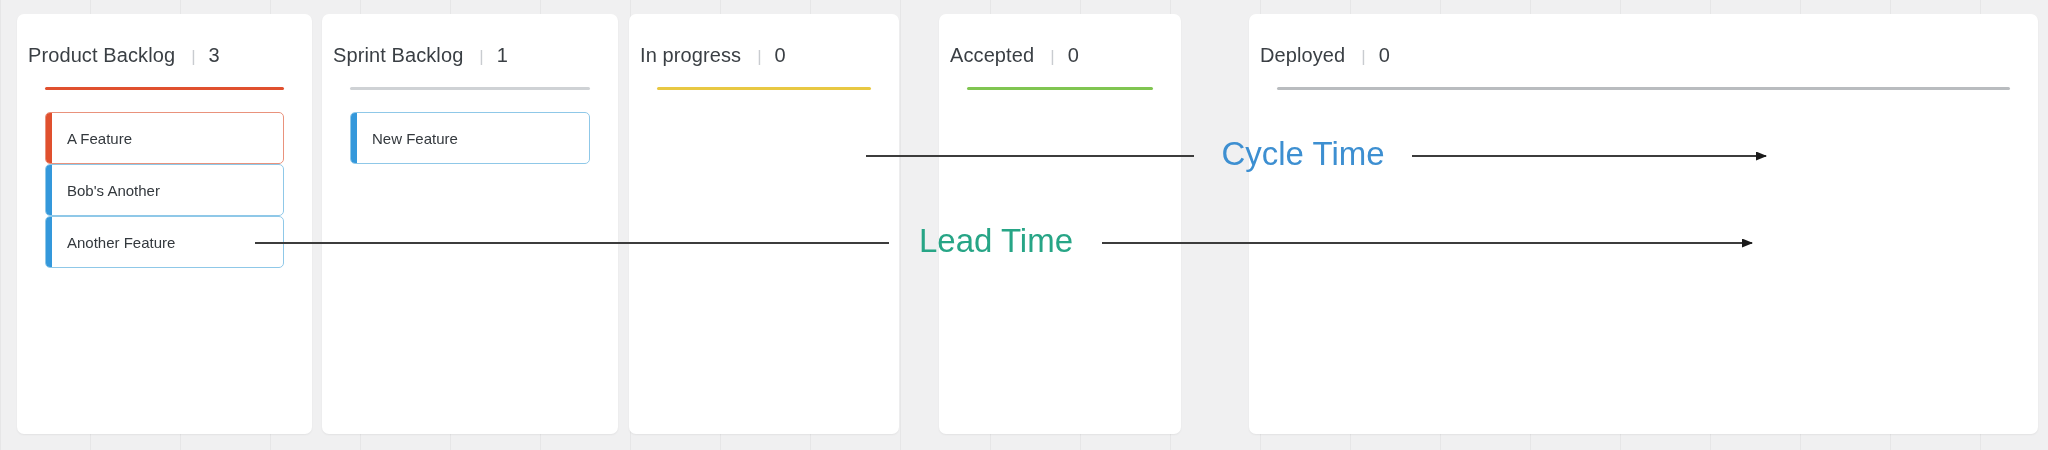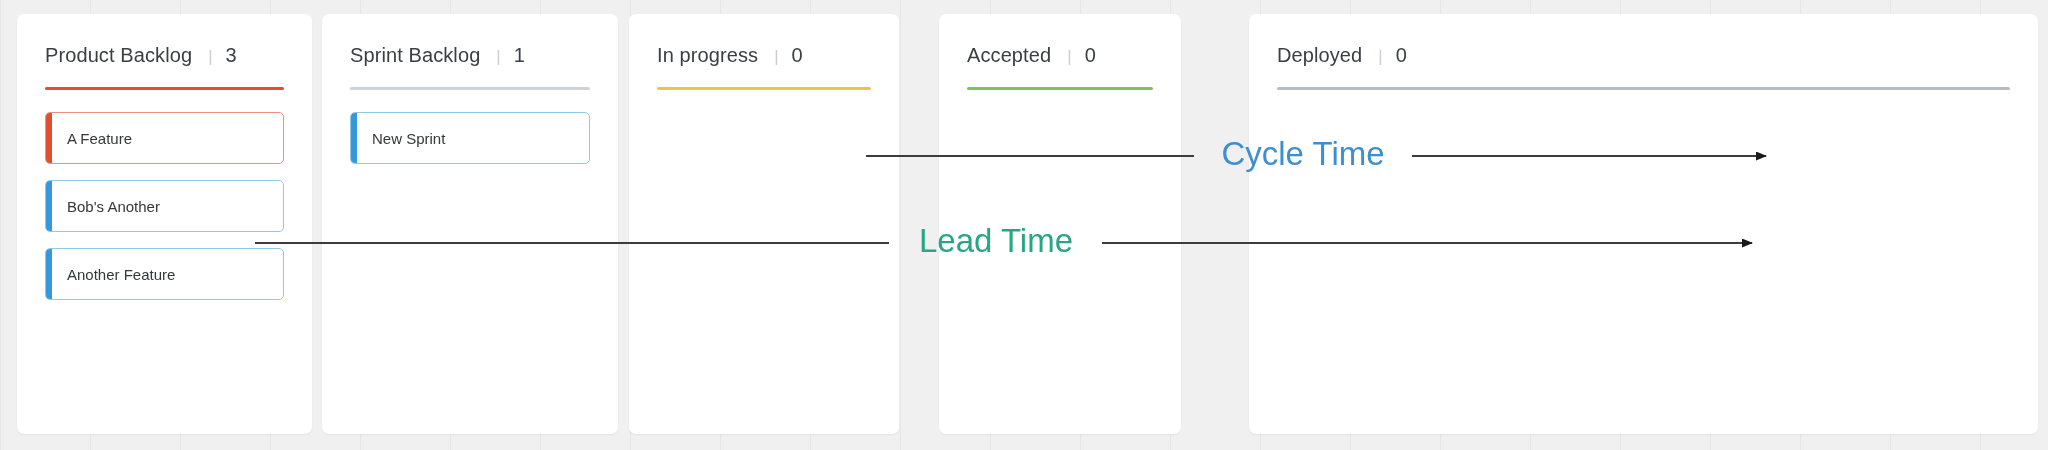--- a/index.html
+++ b/index.html
@@ -45,21 +45,21 @@
     background: #ffffff;
     border-radius: 7px;
     box-shadow: 0 1px 2px rgba(0,0,0,0.06);
     box-sizing: border-box;
     overflow: hidden;
   }
 
   .col-header {
     display: flex;
     align-items: baseline;
-    padding: 30px 0 0 28px;
+    padding: 30px 0 0 11px;
     white-space: nowrap;
   }
   .col-title {
     font-size: 20px;
     color: #3a3f44;
     letter-spacing: 0.1px;
   }
   .col-sep {
     color: #c9ccd0;
     font-size: 17px;
@@ -82,21 +82,20 @@
   }
 
   .card {
     position: relative;
     box-sizing: border-box;
     height: 52px;
     border-radius: 5px;
     background: #ffffff;
     display: flex;
     align-items: center;
-    margin-bottom: 16px;
     overflow: hidden;
   }
   .card-accent {
     position: absolute;
     left: 0;
     top: 0;
     bottom: 0;
     width: 6px;
   }
   .card-title {
@@ -144,21 +143,21 @@
     <div class="column" style="left: 322px; width: 296px;">
       <div class="col-header">
         <span class="col-title">Sprint Backlog</span>
         <span class="col-sep">|</span>
         <span class="col-count">1</span>
       </div>
       <div class="col-rule" style="background: rgb(207, 210, 213);"></div>
       <div class="cards">
         <div class="card" style="border: 1px solid rgb(143, 200, 232);">
           <div class="card-accent" style="background: rgb(52, 152, 219);"></div>
-          <span class="card-title">New Sprint</span>
+          <span class="card-title">New Feature</span>
         </div>
       </div>
     </div>
     <div class="column" style="left: 629px; width: 270px;">
       <div class="col-header">
         <span class="col-title">In progress</span>
         <span class="col-sep">|</span>
         <span class="col-count">0</span>
       </div>
       <div class="col-rule" style="background: rgb(232, 200, 66);"></div>

